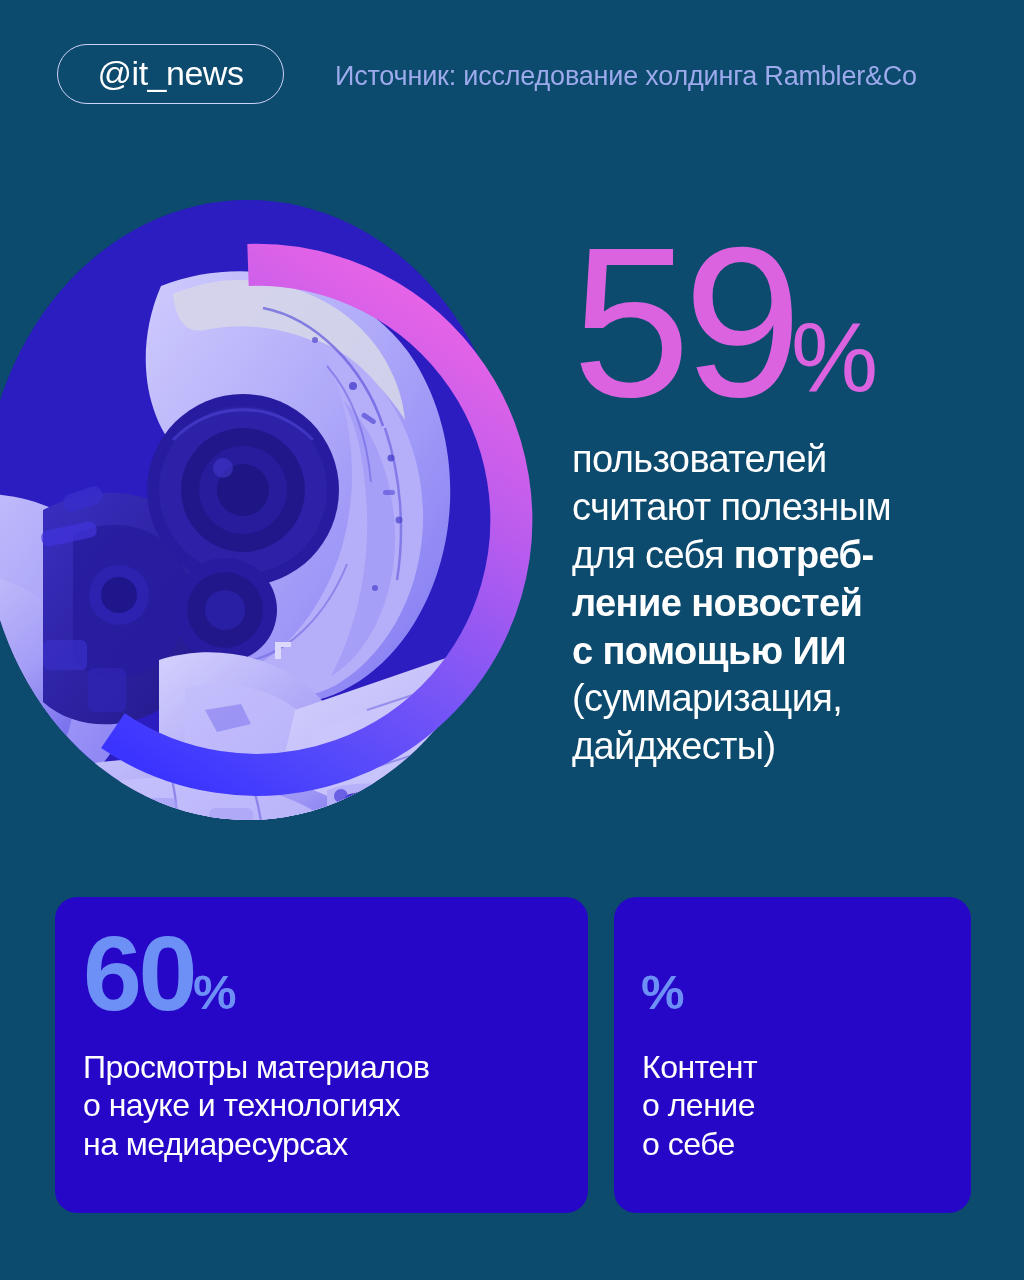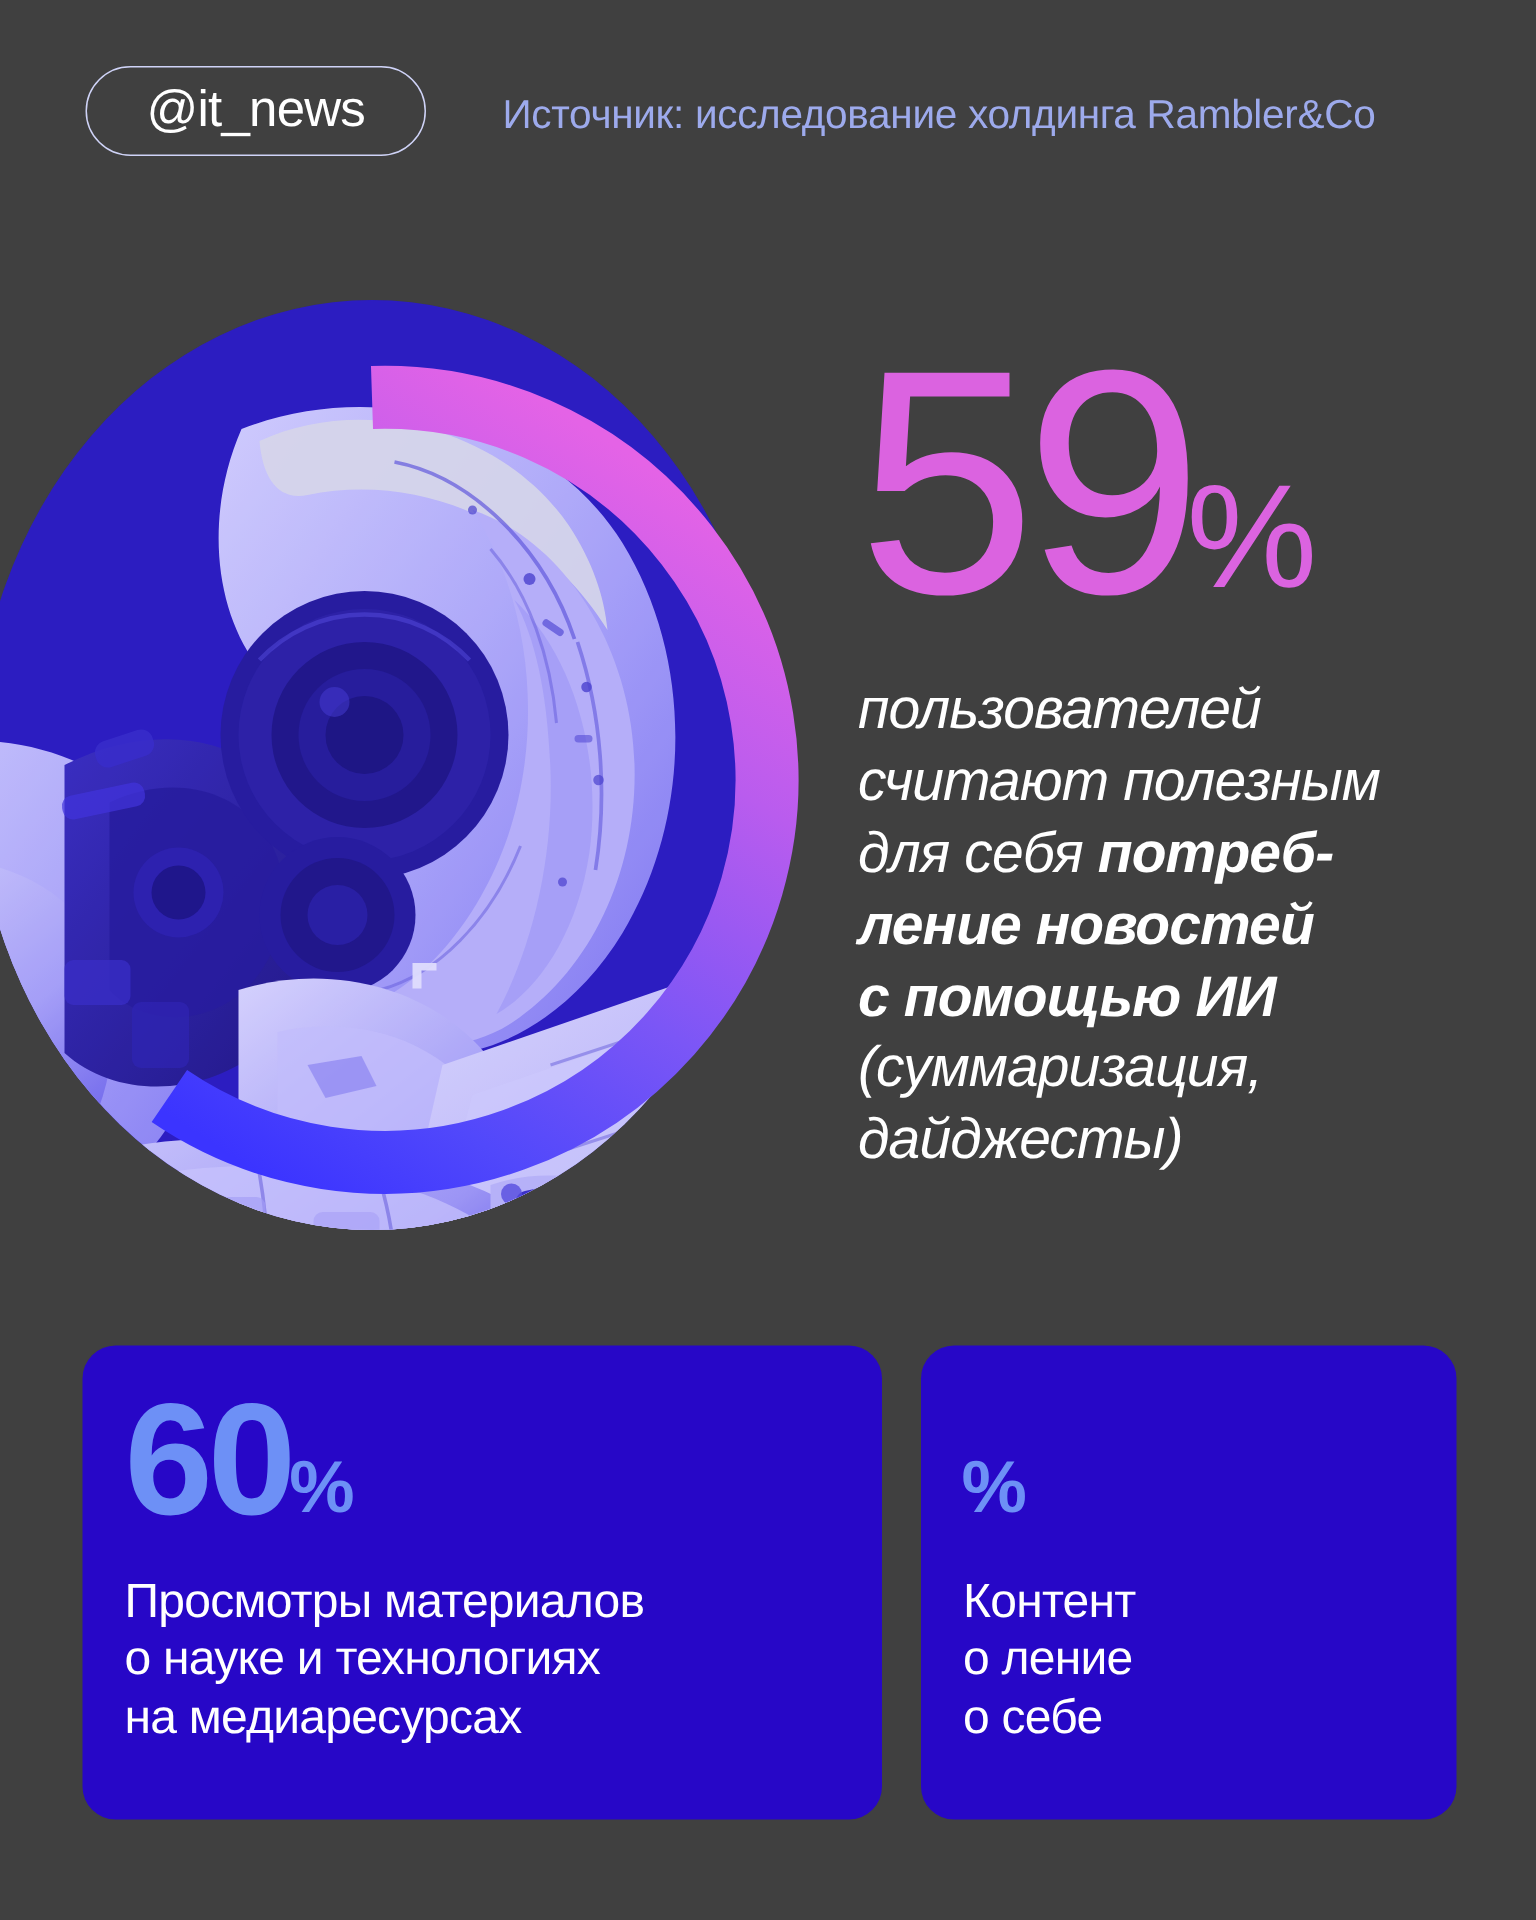--- a/index.html
+++ b/index.html
@@ -5,21 +5,21 @@
   * { margin:0; padding:0; box-sizing:border-box; }
   html, body {
     width:1024px; height:1280px;
     background:#1c0a9e;
     font-family:"Liberation Sans", sans-serif;
     overflow:hidden;
   }
   .canvas {
     position:relative;
     width:1024px; height:1280px;
-    background:#404040;
+    background:#0c4a6e;
     overflow:hidden;
   }
 
   
   .header {
     position:absolute; top:0; left:0;
     width:1024px; height:148px;
   }
   .badge {
     position:absolute; left:57px; top:44px;
@@ -88,28 +88,27 @@
     height:200px;
   }
   .big-number .pct {
     font-size:98px;
     letter-spacing:-3px;
     line-height:1;
     padding-bottom:8px;
     margin-left:-4px;
   }
   .stat-desc {
-    margin-top:36px;
+    margin-top:22px;
     color:#ffffff;
     font-size:38px;
     line-height:1.26;
     font-weight:400;
     letter-spacing:-0.6px;
     width:430px;
-    font-style:italic;
   }
   .stat-desc b { font-weight:700; }
 
   
   .cards {
     position:absolute;
     left:55px; top:897px;
     width:916px; height:316px;
     display:flex;
     gap:26px;

